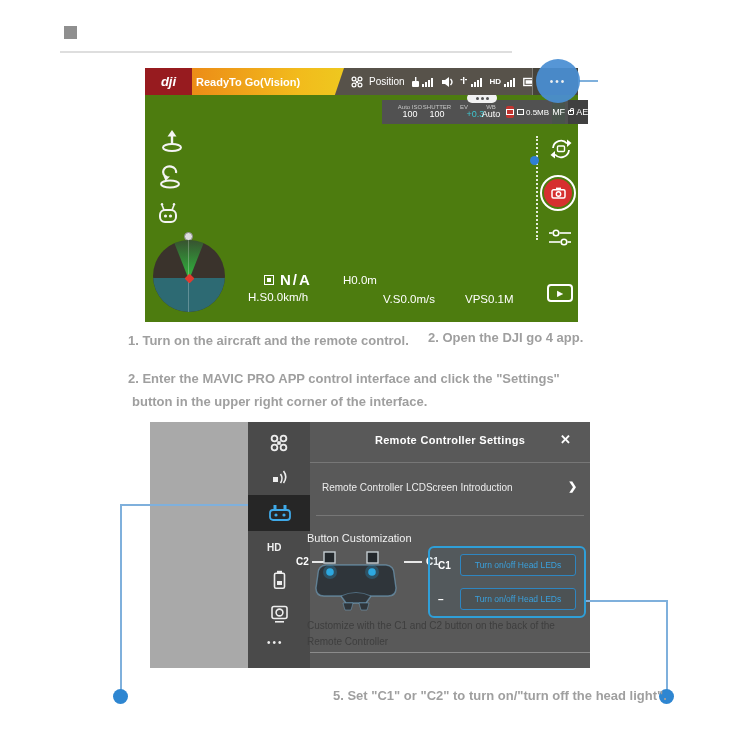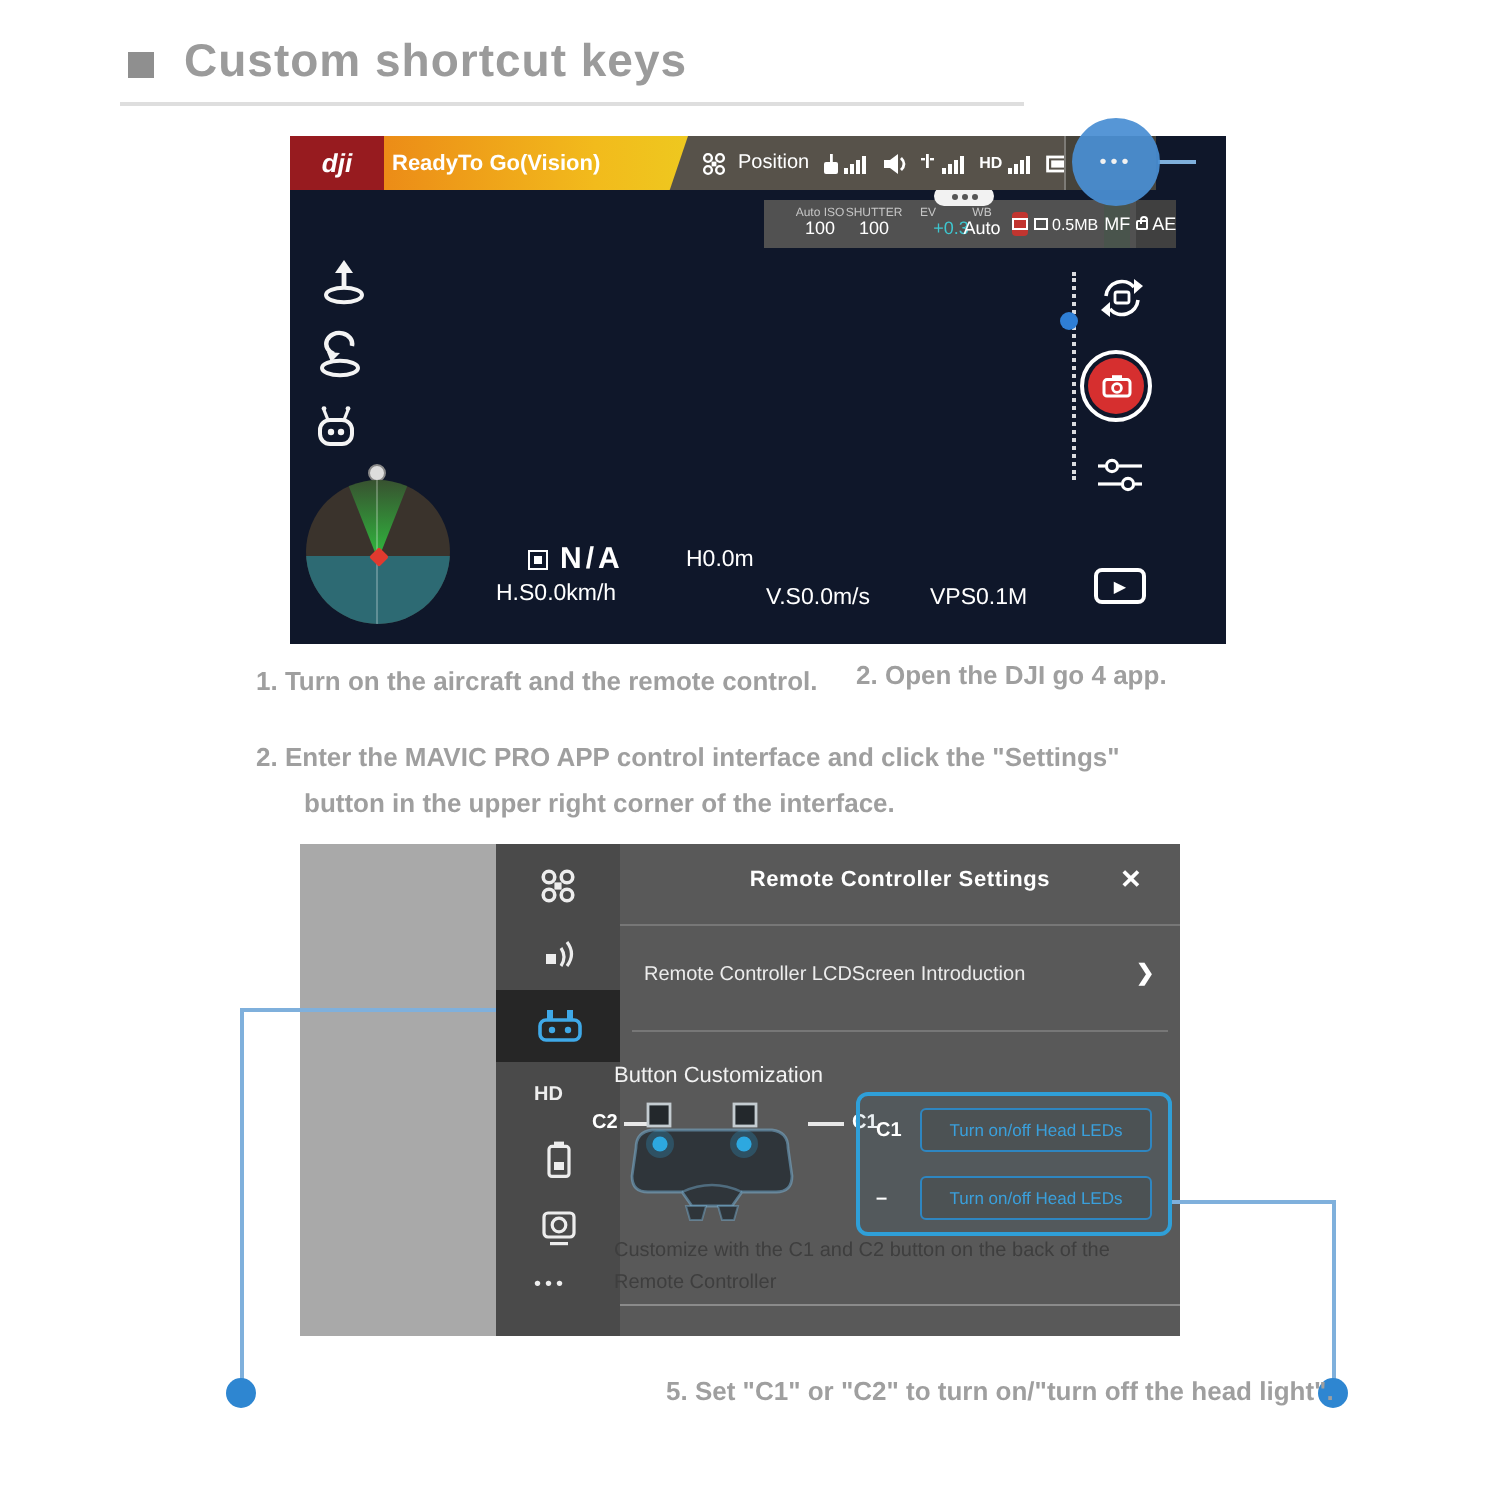--- a/index.html
+++ b/index.html
@@ -7,21 +7,21 @@
   .page { position:relative; width:750px; height:750px; background:#ffffff;
           font-family:"Liberation Sans", sans-serif; overflow:hidden; }
   .abs { position:absolute; }
 
   
   .bullet { width:13px; height:13px; background:#8f8f8f; }
   .h1 { font-size:23px; font-weight:bold; color:#9b9b9b; letter-spacing:0.5px; }
   .rule { height:2px; background:#dedede; }
 
   
-  .cam { width:468px; height:254px; background:#0f172a; }
+  .cam { width:433px; height:254px; background:#4d7c0f; }
   .sb { display:flex; height:27px; width:433px; position:absolute; top:0; left:0; }
   .sb-logo { width:47px; background:#971b1f; color:#fff; font-weight:bold; font-style:italic;
              font-size:13px; display:flex; align-items:center; justify-content:center; z-index:2; }
   .sb-ready { width:152px; background:linear-gradient(90deg,#ec8c17,#f2bb1c 70%,#eec81f);
               color:#fff; font-size:11px; font-weight:bold; display:flex; align-items:center;
               padding-left:4px; clip-path:polygon(0 0,100% 0,94% 100%,0 100%); z-index:2; }
   .sb-mid { flex:1; background:#57524a; margin-left:-9px; display:flex; align-items:center;
             gap:6px; padding-left:16px; color:#fff; z-index:1; overflow:hidden; }
   .sb-more { width:46px; background:#46433b; border-left:1px solid rgba(255,255,255,.3); }
   .sg { display:flex; align-items:flex-end; gap:2px; }
@@ -109,21 +109,20 @@
   .cap { font-size:10px; color:#3e3e3e; line-height:1.55; }
   .sHD { color:#eee; font-size:10px; font-weight:bold; }
   .sdots { color:#eee; font-size:10px; letter-spacing:2px; }
 </style>
 </head>
 <body>
 
 <div class="page">
 
   <div class="abs bullet" style="left:64px; top:26px;"></div>
-  <div class="abs h1" style="left:92px; top:17px;">Custom shortcut keys</div>
   <div class="abs rule" style="left:60px; top:51px; width:452px;"></div>
 
   <div class="abs cam" style="left:145px; top:68px;">
 
     <div class="sb">
       <div class="sb-logo">dji</div>
       <div class="sb-ready">ReadyTo Go(Vision)</div>
       <div class="sb-mid">
         <span class="sg">
           <svg width="12" height="12" viewBox="0 0 20 20">
@@ -304,21 +303,21 @@
     </div>
     <div class="abs pb" style="left:402px; top:216px;">▶</div>
   </div>
 
   <div class="abs more-hl" style="left:536px; top:59px;">•••</div>
   <div class="abs callout" style="left:579px; top:80px; width:19px; height:2px;"></div>
 
   <div class="abs step" style="left:128px; top:333px;">1. Turn on the aircraft and the remote control.</div>
   <div class="abs step" style="left:428px; top:330px;">2. Open the DJI go 4 app.</div>
   <div class="abs step" style="left:128px; top:371px;">2. Enter the MAVIC PRO APP control interface and click the "Settings"</div>
-  <div class="abs step" style="left:132px; top:394px;margin-left:20px;">button in the upper right corner of the interface.</div>
+  <div class="abs step" style="left:132px; top:394px;">button in the upper right corner of the interface.</div>
 
   <div class="abs panel" style="left:150px; top:422px;">
     <div class="abs strip"></div>
     <div class="abs side"></div>
     <div class="abs side-active"></div>
     <div class="abs main"></div>
 
     <div class="abs" style="left:120px; top:12px;">
       <svg width="18" height="18" viewBox="0 0 20 20">
           <g fill="none" stroke="#ededed" stroke-width="2">

